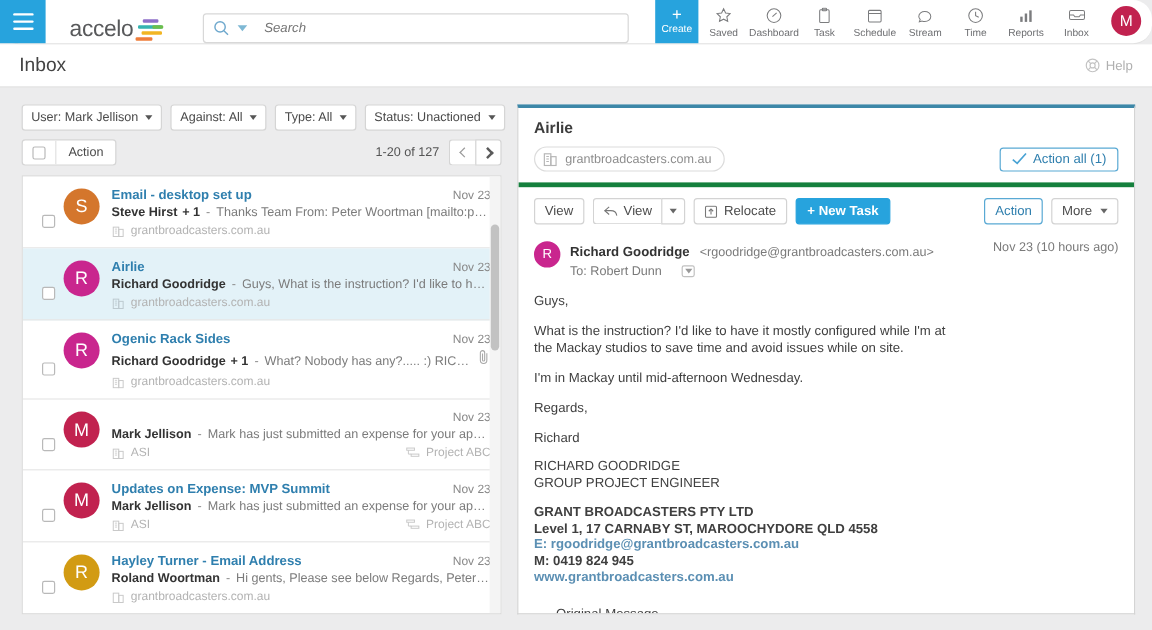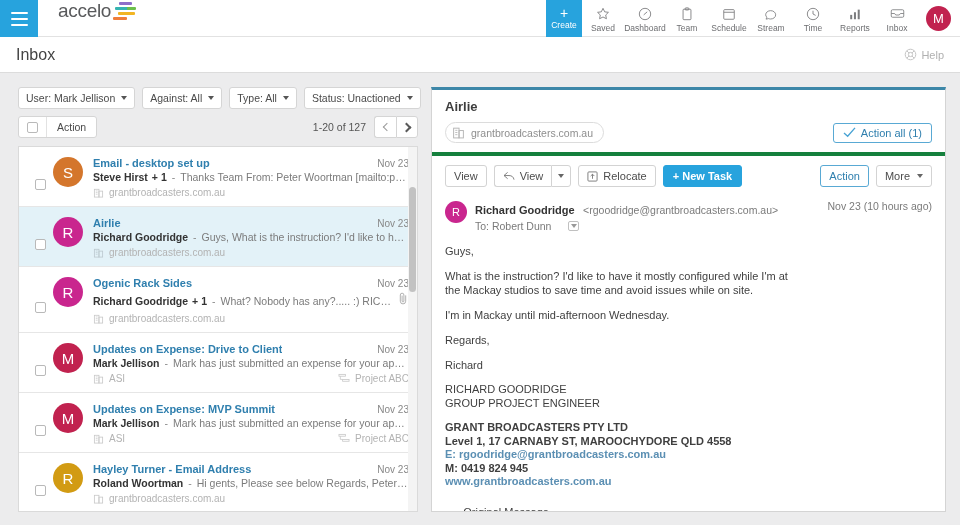--- a/index.html
+++ b/index.html
@@ -6,22 +6,22 @@
   html, body {
     width: 960px; height: 525px;
     font-family: "Liberation Sans", sans-serif;
     background: #ececed;
     overflow: hidden;
     -webkit-font-smoothing: antialiased;
   }
 
   
   .topnav {
-    height: 37px; background: #ffffff; display: flex; align-items: flex-start;
-    position: relative; border-bottom: 1px solid #e2e2e2;
+    height: 37px; background: #ffffff; display: flex; align-items: flex-end;
+    position: relative; border-bottom: 1px solid #e2e2e2; border-radius: 16px;
   }
   .burger {
     width: 38px; height: 37px; background: #27a3dd; display: flex;
     align-items: center; justify-content: center; flex: 0 0 38px; cursor: pointer;
   }
   .burger span { display:block; width: 17px; height: 2px; background: #fff; margin: 2px 0; border-radius: 1px; }
   .burgerbox { display:flex; flex-direction: column; }
 
   .brand { display: flex; align-items: center; margin-left: 20px; }
   .brand-word {
@@ -240,20 +240,30 @@
     <div class="brand-word">accelo</div>
     <div class="brand-mark">
       <i class="bm1"></i>
         <i class="bm2"></i>
         <i class="bm3"></i>
         <i class="bm4"></i>
         <i class="bm5"></i>
     </div>
   </div>
 
+  <div class="searchwrap">
+    <span class="search-icon">
+      <svg width="13" height="13" viewBox="0 0 13 13">
+          <circle cx="5.4" cy="5.4" r="4.3" fill="none" stroke="#6ea8cd" stroke-width="1.2"></circle>
+          <line x1="8.6" y1="8.6" x2="12" y2="12" stroke="#6ea8cd" stroke-width="1.2"></line>
+        </svg>
+    </span>
+    <span class="search-caret"></span>
+    <input class="search-input" value="" placeholder="Search" style="">
+  </div>
 
   <div class="navright">
     <div class="create-btn">
       <div class="create-plus">+</div>
       <div class="create-lbl">Create</div>
     </div>
 
     <div class="navitem">
       <span class="ni-icon">
         <svg width="14" height="14" viewBox="0 0 16 16">
@@ -271,21 +281,21 @@
       </span>
       <span class="ni-lbl">Dashboard</span>
     </div>
     <div class="navitem">
       <span class="ni-icon">
         <svg width="14" height="14" viewBox="0 0 16 16">
             <rect x="3.5" y="2.5" width="9" height="12" rx="1" fill="none" stroke="#7b7c7e" stroke-width="1"></rect>
             <rect x="6" y="1" width="4" height="2.4" rx="0.6" fill="none" stroke="#7b7c7e" stroke-width="1"></rect>
           </svg>
       </span>
-      <span class="ni-lbl">Team</span>
+      <span class="ni-lbl">Task</span>
     </div>
     <div class="navitem">
       <span class="ni-icon">
         <svg width="14" height="14" viewBox="0 0 16 16">
             <rect x="2" y="3" width="12" height="11" rx="1" fill="none" stroke="#7b7c7e" stroke-width="1"></rect>
             <line x1="2" y1="6" x2="14" y2="6" stroke="#7b7c7e" stroke-width="1"></line>
           </svg>
       </span>
       <span class="ni-lbl">Schedule</span>
     </div>
@@ -493,21 +503,20 @@
         </div>
       </div>
 
       <div class="msgrow">
         <div class="row-chk">
             <div class="chkbox"></div>
           </div>
         <div class="row-avatar" style="background:#c1224f">M</div>
         <div class="row-body">
           <div class="row-line1">
-            <span class="row-subject">Updates on Expense: Drive to Client</span>
             <span class="row-date">Nov 23</span>
           </div>
           <div class="row-line2">
             <span class="row-sender">Mark Jellison</span>
             <span class="row-dash">-</span>
             <span class="row-preview">Mark has just submitted an expense for your approval: Tit...</span>
           </div>
           <div class="row-line3">
             <span class="row-company">
               <span class="bicon">

